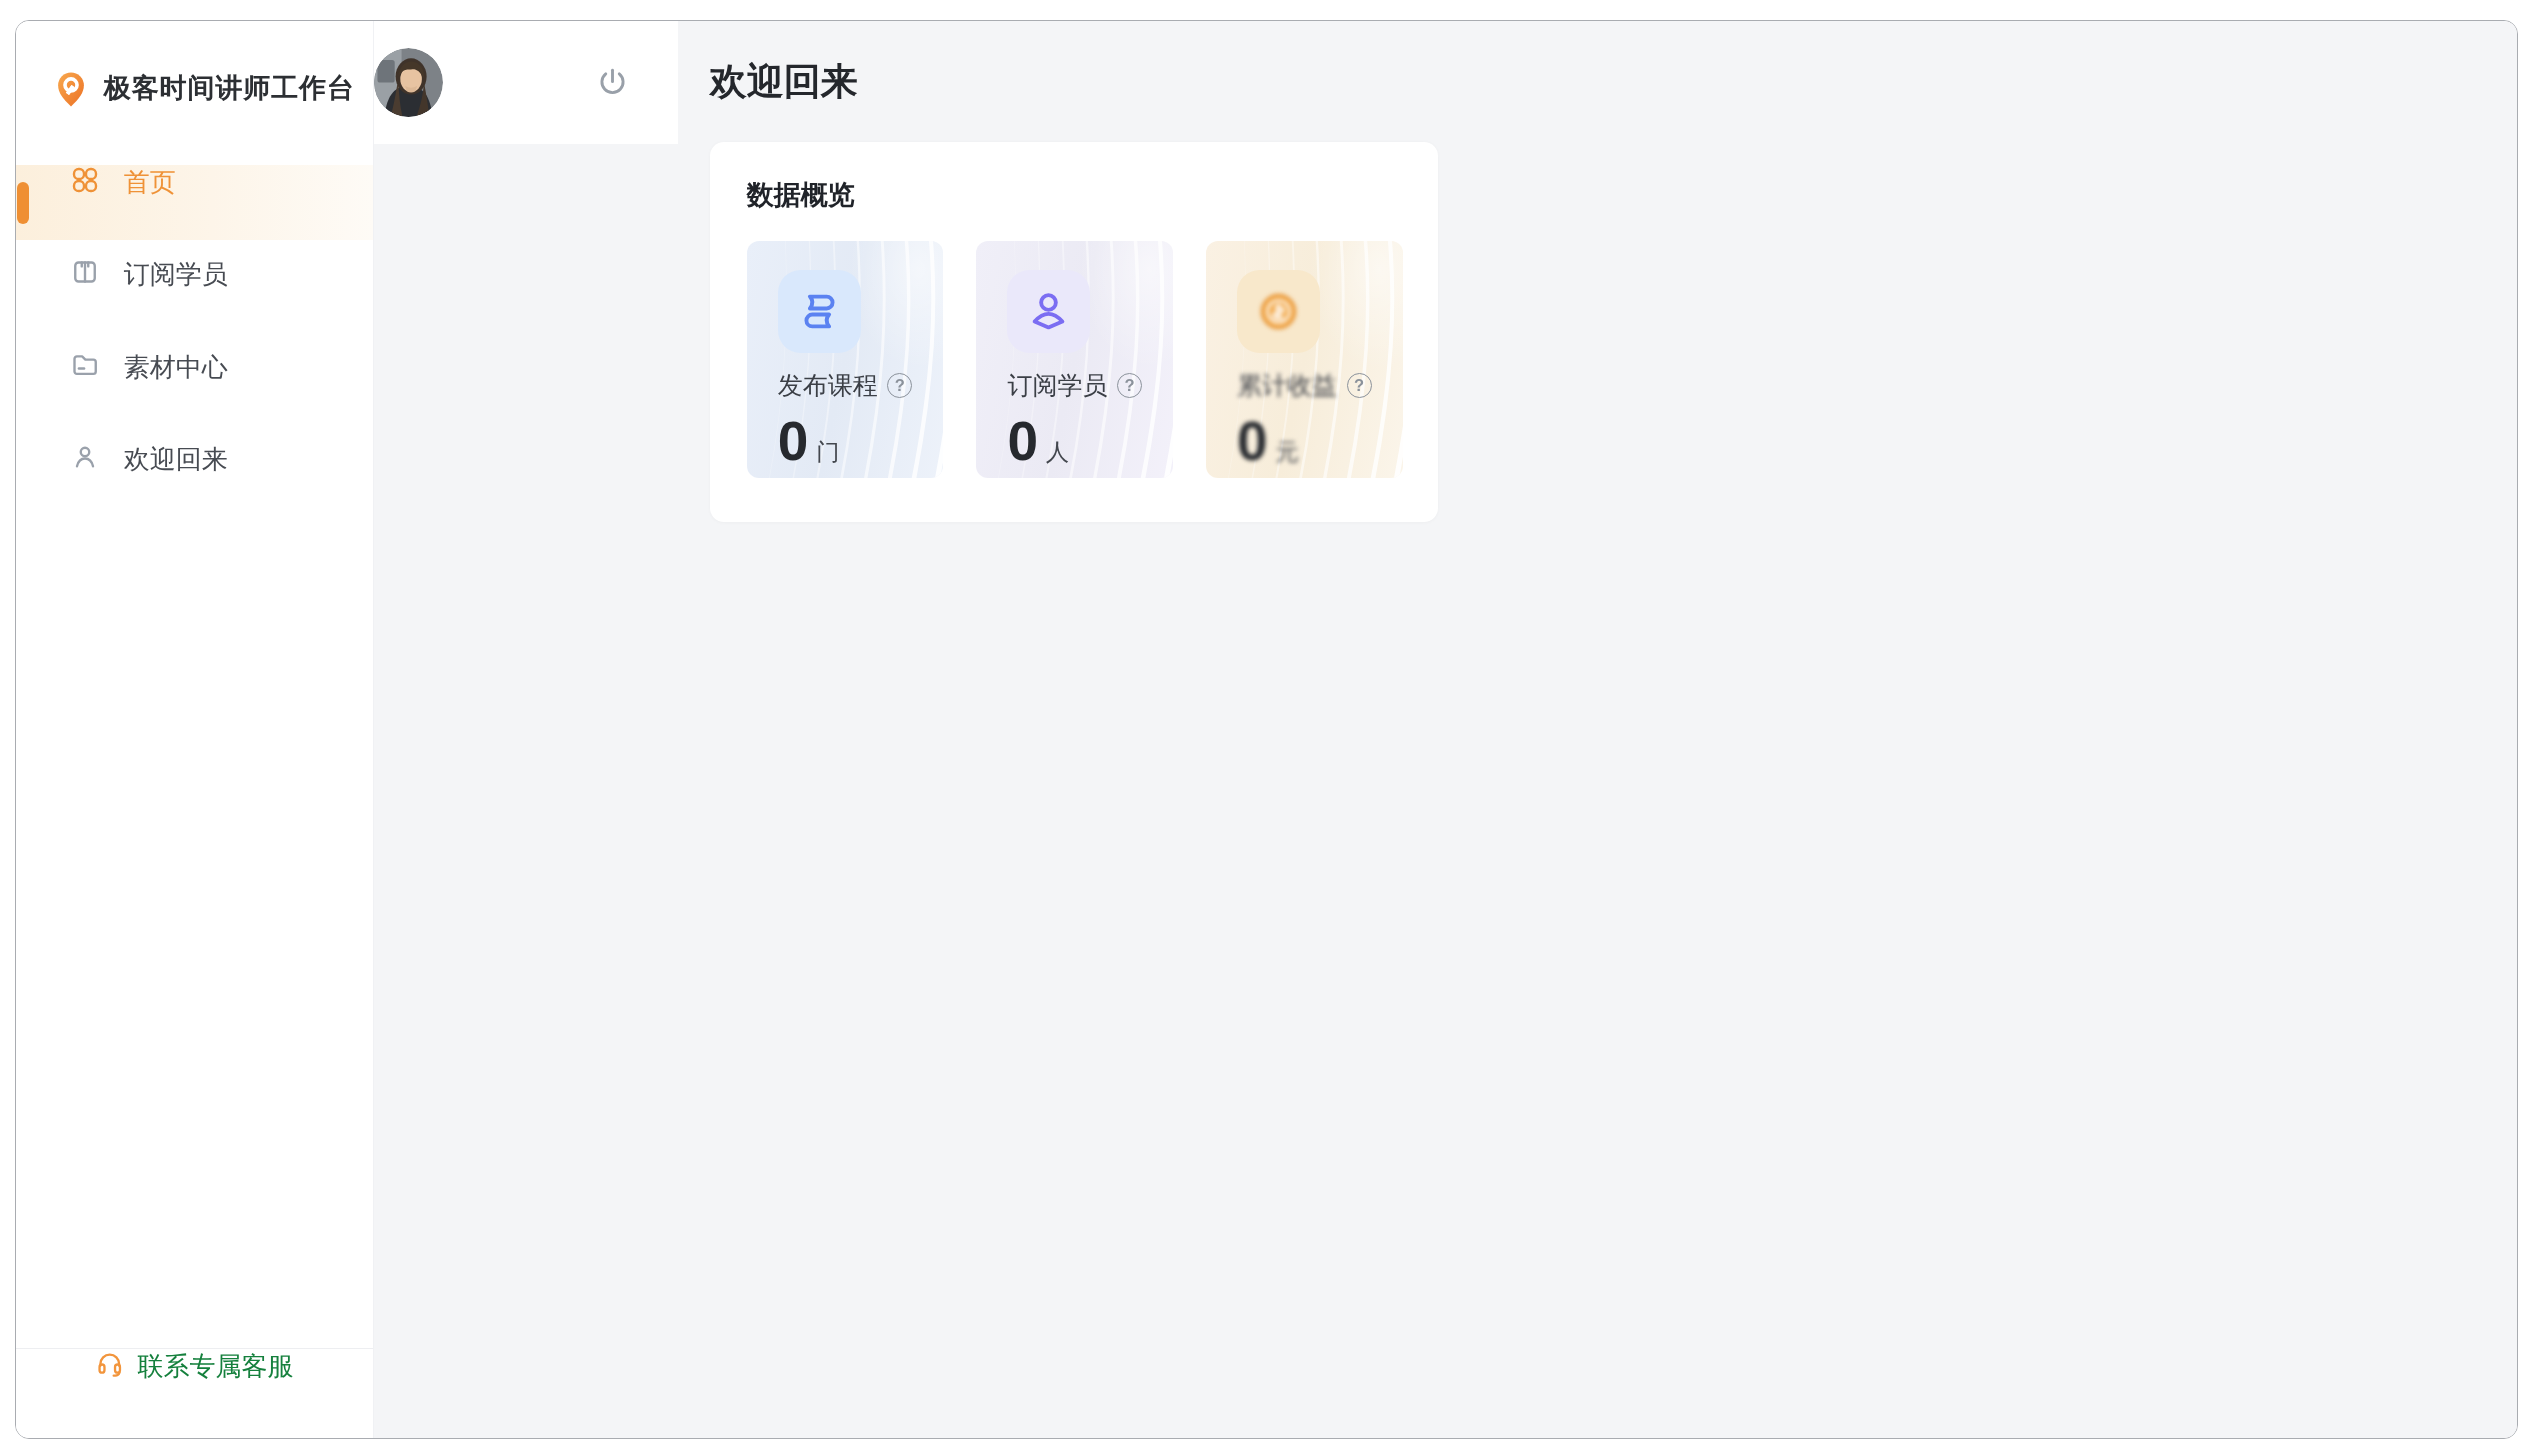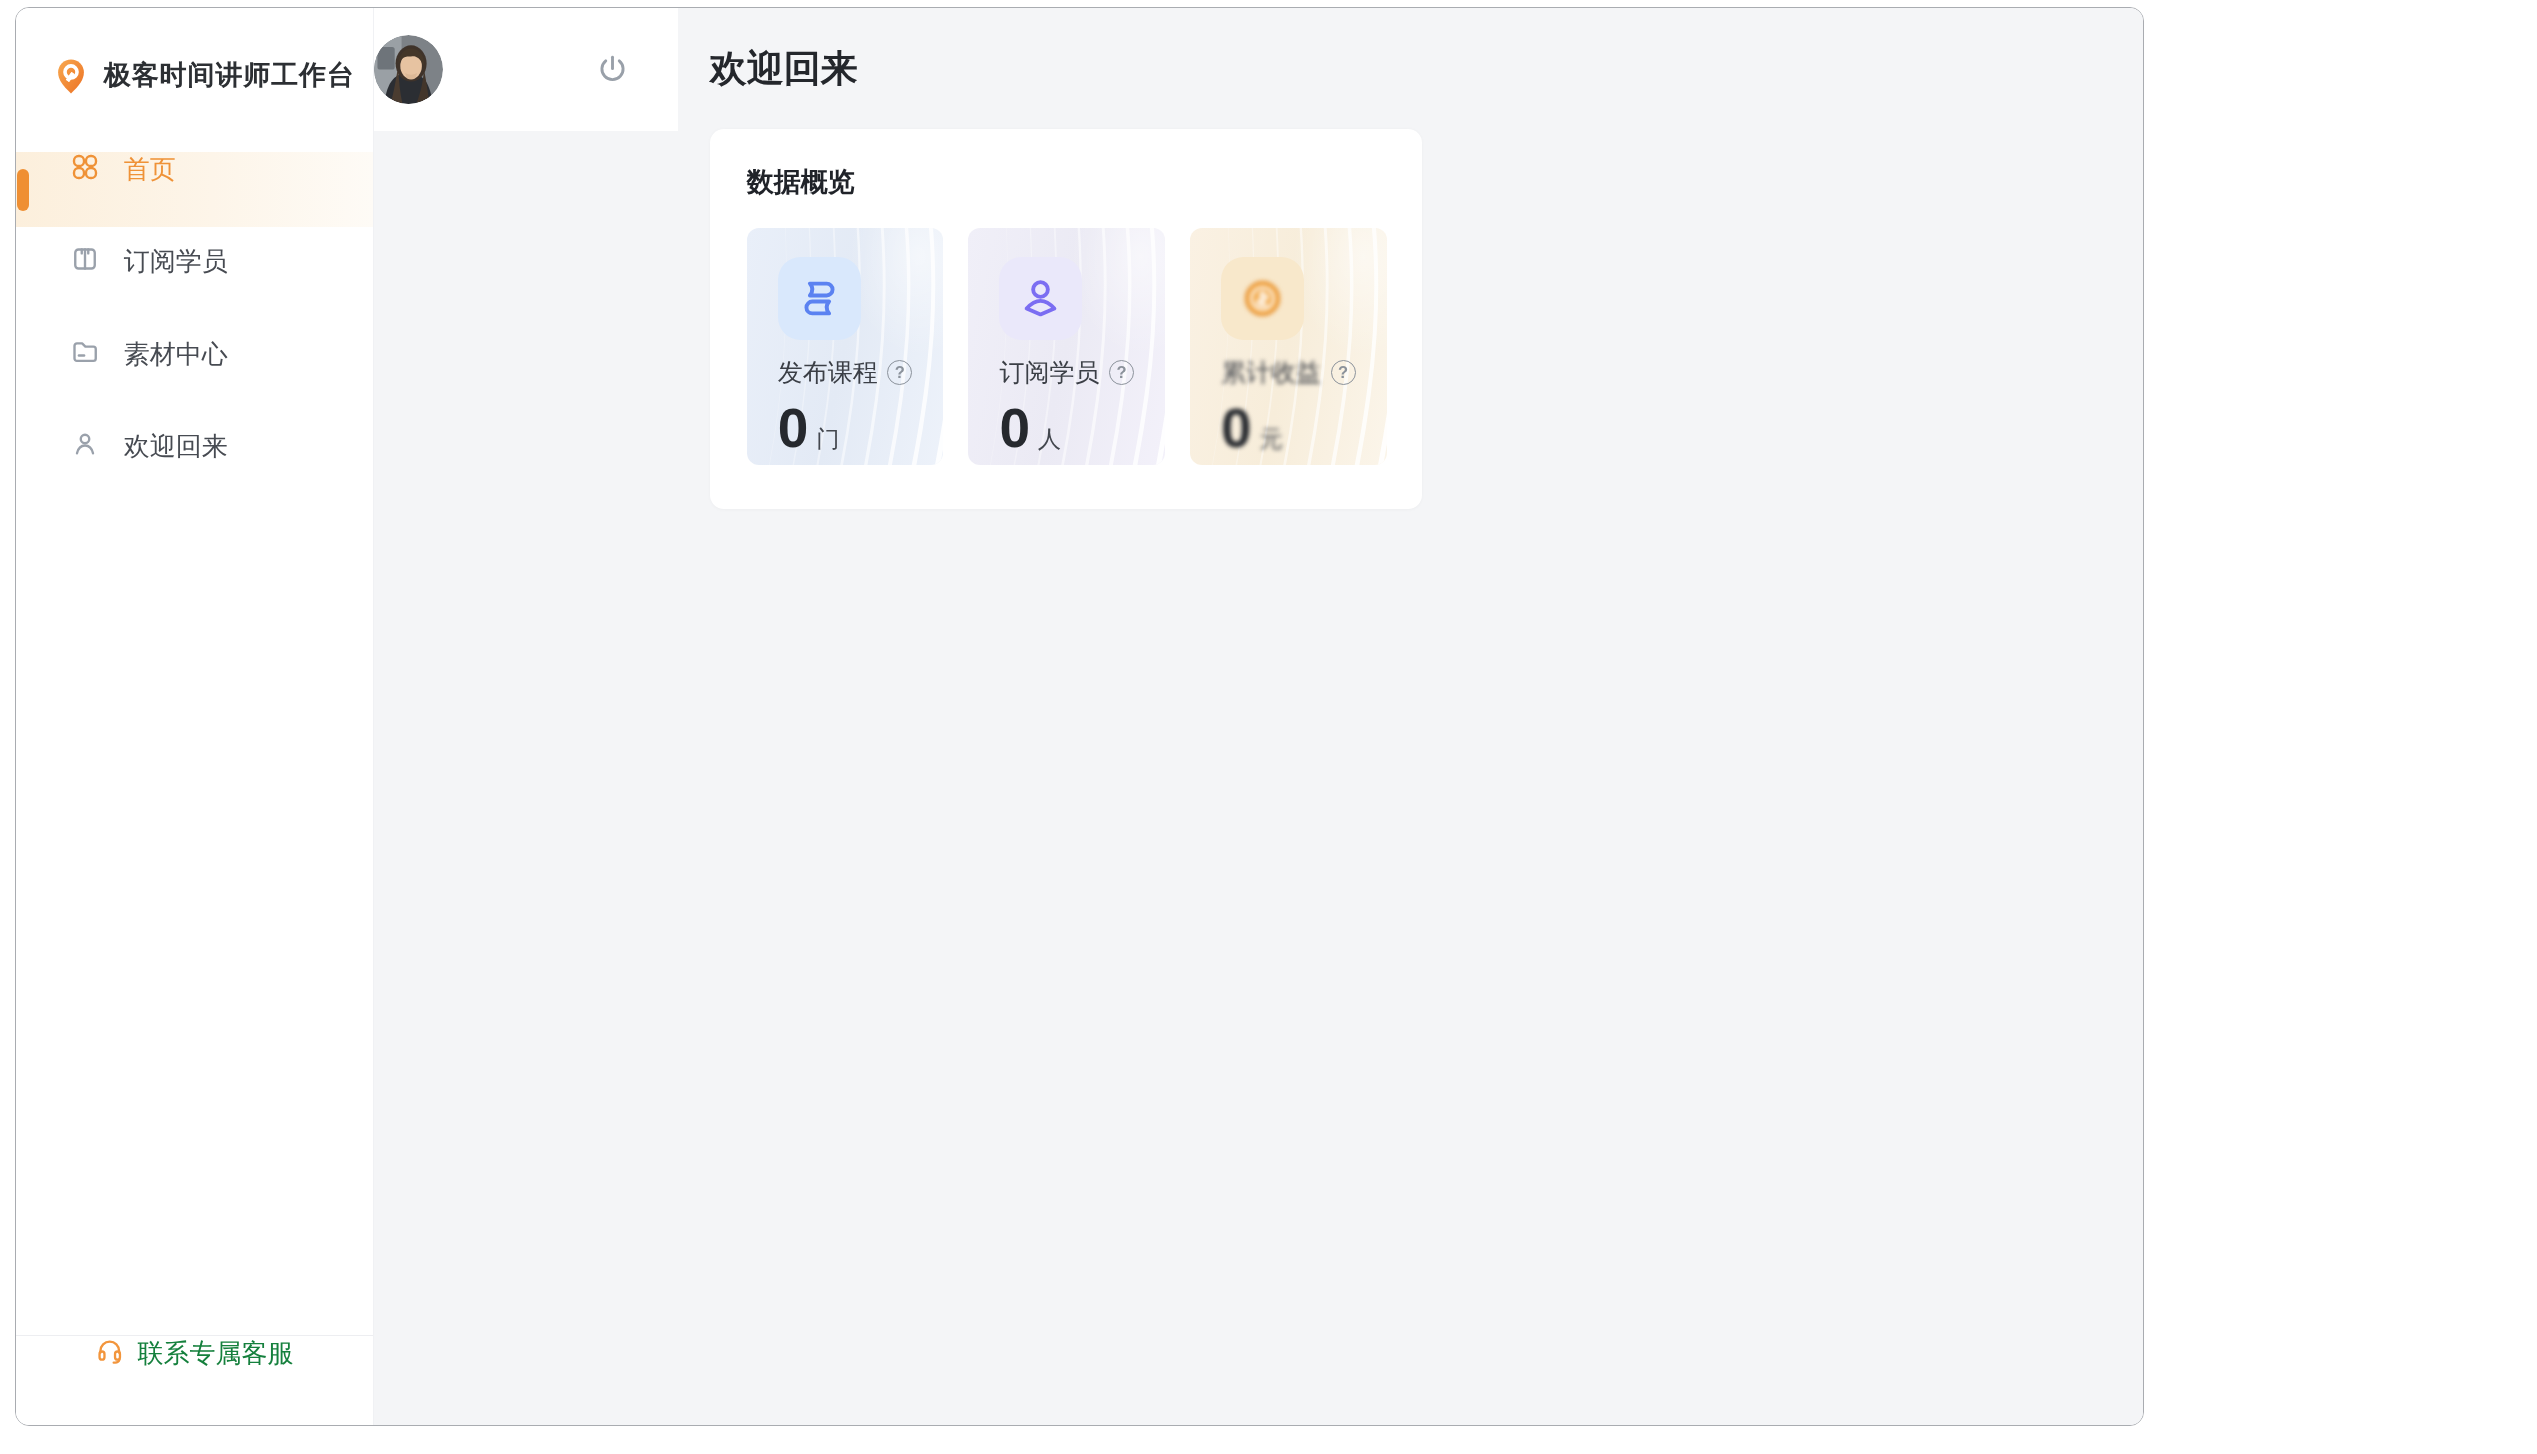--- a/index.html
+++ b/index.html
@@ -1,20 +1,20 @@
 <!DOCTYPE html>
 <html style="font-size:14px"><head>
 <meta charset="utf-8">
 <style>
   html,body{margin:0;padding:0;background:#ffffff;}
   body{width:2538px;height:1455px;position:relative;overflow:hidden;
        font-family:"Liberation Sans","DejaVu Sans",sans-serif;
        -webkit-font-smoothing:antialiased;}
 
-  .window{position:absolute;left:14.8px;top:7px;width:2129px;height:1419px;
+  .window{position:absolute;left:14.8px;top:20px;width:2503px;height:1419px;
           border:1.7px solid #a9acb1;border-radius:14px;overflow:hidden;
           display:flex;background:#ffffff;box-sizing:border-box;}
 
   
   .sidebar{width:358px;flex-shrink:0;background:#ffffff;display:flex;
            flex-direction:column;border-right:0.9px solid #f0f1f4;box-sizing:border-box;}
   .logo{display:flex;align-items:center;gap:13px;margin:45px 0 0 35px;}
   .logo svg{width:40px;height:43px;flex-shrink:0;}
   .logo-text{font-size:27px;font-weight:700;color:#2c2f33;letter-spacing:0.9px;white-space:nowrap;}
 
@@ -47,21 +47,21 @@
   .power-btn svg{width:33px;height:33px;stroke:#99a0a9;fill:none;stroke-width:2.1;
                  stroke-linecap:round;}
 
   .content{padding:36px 42px 0 32px;}
   .page-heading{font-size:37px;font-weight:600;color:#24272c;margin:0 0 35px 0;}
 
   .overview-card{background:#ffffff;border-radius:14px;padding:35px 35px 44px 37px;
                  box-shadow:0 0.9px 3.5px rgba(30,34,40,.03);}
   .overview-title{font-size:27px;font-weight:700;color:#202329;margin:0 0 28px 0;}
 
-  .stats{display:flex;gap:25px;}
+  .stats{display:flex;gap:33px;}
   .stat-card{flex:1;height:237px;border-radius:12px;position:relative;overflow:hidden;
              padding:29px 31px;box-sizing:border-box;}
   .stat-card::after{content:"";position:absolute;inset:0;pointer-events:none;
         background:radial-gradient(ellipse 55% 65% at 88% 12%,rgba(255,255,255,.55),rgba(255,255,255,0) 65%);}
   .waves{position:absolute;inset:0;width:100%;height:100%;pointer-events:none;}
   .waves path{fill:none;stroke:#ffffff;stroke-linecap:round;}
 
   .tile{width:83px;height:83px;border-radius:22.6px;display:flex;align-items:center;
         justify-content:center;margin-bottom:15.6px;position:relative;z-index:2;}
   .tile svg{width:49px;height:49px;fill:none;stroke-linecap:round;stroke-linejoin:round;}

